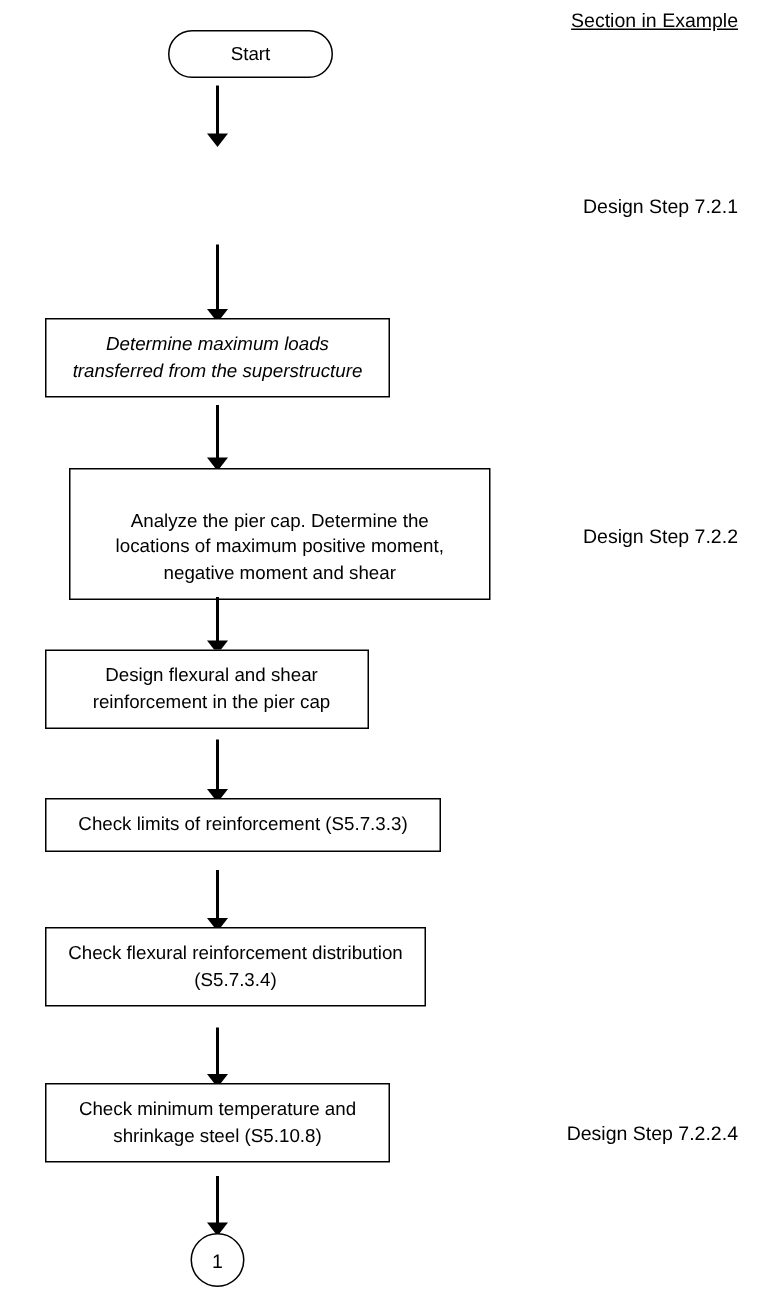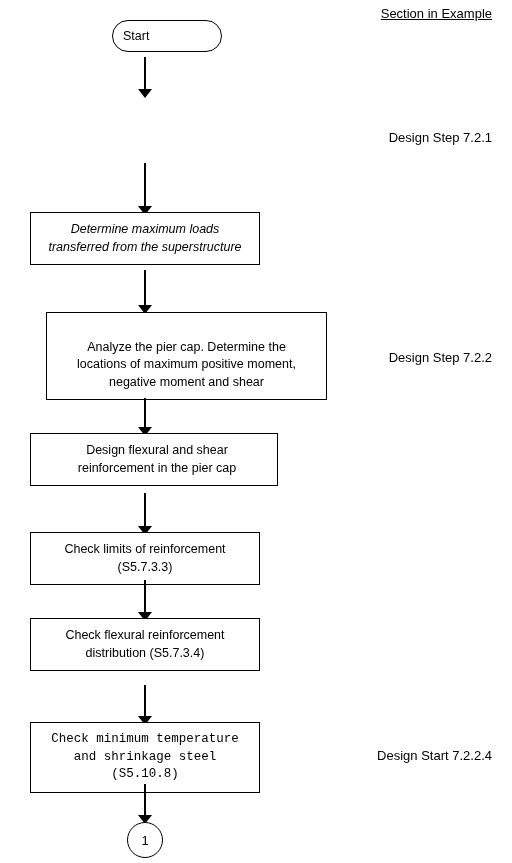--- a/index.html
+++ b/index.html
@@ -44,21 +44,21 @@
       line-height: 1.4;
     }
 
     .node-oval {
       position: absolute;
       left: 30px;
       width: 230px;
       border: 1.5px solid #000;
       border-radius: 50px;
       background: #fff;
-      text-align: left;
+      text-align: center;
       padding: 8px 10px;
       font-size: 12.5px;
     }
 
     .node-circle {
       position: absolute;
       width: 36px;
       height: 36px;
       border: 1.5px solid #000;
       border-radius: 50%;
@@ -133,52 +133,52 @@
 negative moment and shear</span>
   </div>
 
   <div class="side-label" style="top:350px;margin-left:28px;">
     <span>Design Step 7.2.2</span>
   </div>
 
   <div class="arrow-line" style="top:398px; height:30px;"></div>
   <div class="arrow-head" style="top:427px;"></div>
 
-  <div class="node" style="top:433px; left:30px; width:248px;padding-left:16px;">
+  <div class="node" style="top:433px; left:30px; width:216px;padding-left:16px;">
     <span>Design flexural and shear
 reinforcement in the pier cap</span>
   </div>
 
   <div class="arrow-line" style="top:493px; height:34px;"></div>
   <div class="arrow-head" style="top:526px;"></div>
 
-  <div class="node" style="top:532px; left:30px; width:230px;">
+  <div class="node" style="top:532px; left:30px; width:264px;">
     <span>Check limits of reinforcement
 (S5.7.3.3)</span>
   </div>
 
   <div class="arrow-line" style="top:580px; height:33px;"></div>
   <div class="arrow-head" style="top:612px;"></div>
 
-  <div class="node" style="top:618px; left:30px; width:230px;">
+  <div class="node" style="top:618px; left:30px; width:254px;">
     <span>Check flexural
 reinforcement
 distribution (S5.7.3.4)</span>
   </div>
 
   <div class="arrow-line" style="top:685px; height:32px;"></div>
   <div class="arrow-head" style="top:716px;"></div>
 
-  <div class="node" style="top:722px; left:30px; width:230px;font-family:Liberation Mono, monospace;">
+  <div class="node" style="top:722px; left:30px; width:230px;">
     <span>Check minimum temperature
 and shrinkage steel (S5.10.8)</span>
   </div>
 
   <div class="side-label" style="top:748px;">
-    <span>Design Start 7.2.2.4</span>
+    <span>Design Step 7.2.2.4</span>
   </div>
 
   <div class="arrow-line" style="top:784px; height:32px;"></div>
   <div class="arrow-head" style="top:815px;"></div>
 
   <div class="node-circle" style="top:822px; left:127px;">
     <span>1</span>
   </div>
 
 </div>

